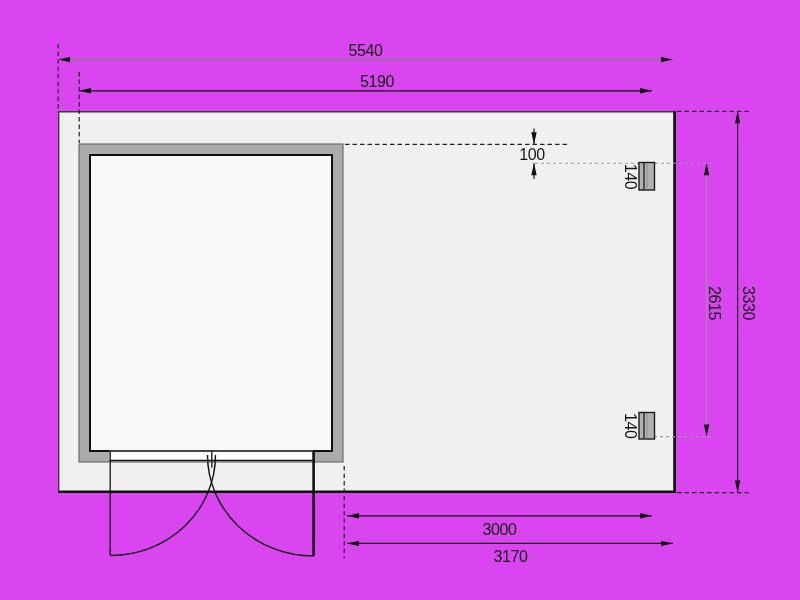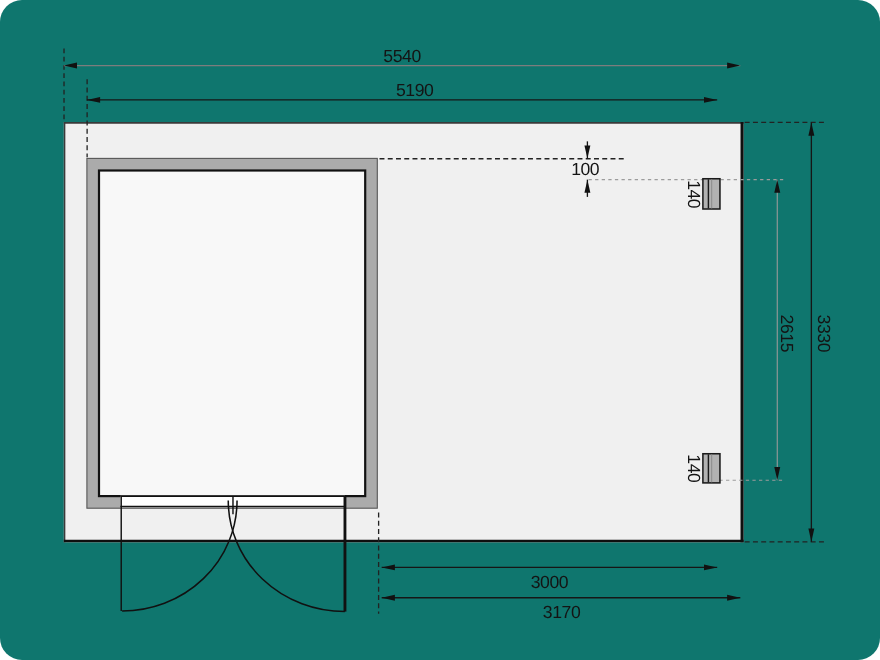--- a/index.html
+++ b/index.html
@@ -1,22 +1,21 @@
 <!DOCTYPE html>
 <html><head>
 <meta charset="utf-8">
 <style>
   html,body{margin:0;padding:0;background:#ffffff;}
   .canvas{
     position:relative;
     width:800px;height:600px;
-    background:#0f766e;
+    background:#d946ef;
     font-family:"Liberation Sans", sans-serif;
     overflow:hidden;
-    border-radius:20px;
   }
   svg{position:absolute;top:0;left:0;}
   text{
     font-family:"Liberation Sans", sans-serif;
     font-size:16px;
     letter-spacing:-0.4px;
     fill:#141414;
   }
 </style>
 </head>

